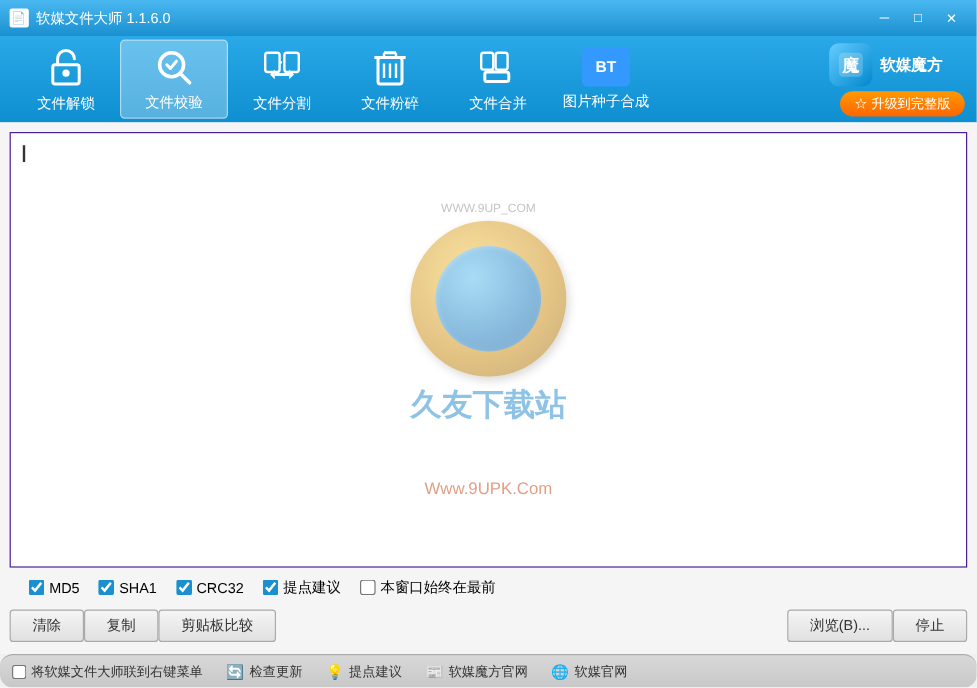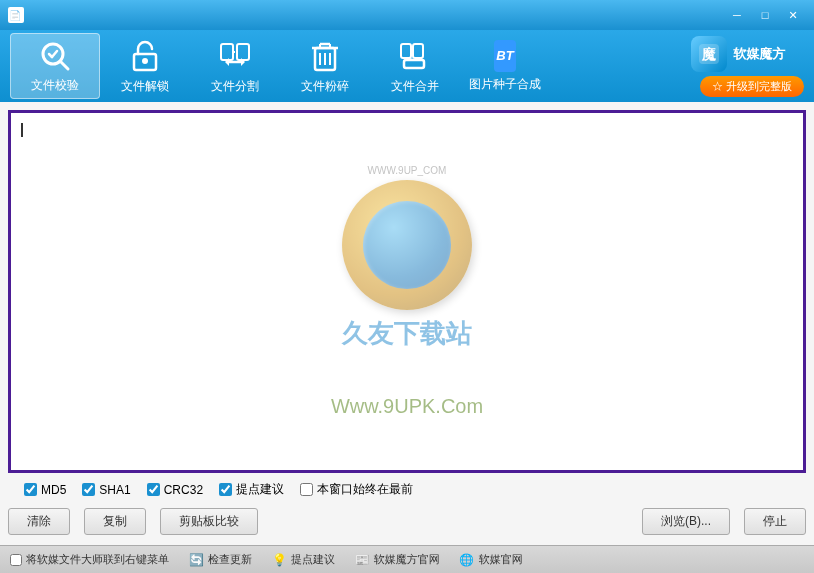--- a/index.html
+++ b/index.html
@@ -144,21 +144,21 @@
       height: calc(573px - 30px - 72px - 28px);
       display: flex;
       flex-direction: column;
       gap: 6px;
     }
 
     
     .drop-area {
       flex: 1;
       background: white;
-      border: 3px solid #4c1d95;
+      border: 1px solid #4c1d95;
       position: relative;
       overflow: hidden;
       display: flex;
       align-items: center;
       justify-content: center;
     }
     .drop-area-watermark {
       position: absolute;
       display: flex;
       flex-direction: column;
@@ -219,21 +219,21 @@
       flex: 1;
       height: 14px;
       background: #e8e8e8;
       border: 1px solid #ccc;
     }
 
     
     .actions-row {
       display: flex;
       align-items: center;
-      gap: 14px;
+      gap: 0;
       padding: 2px 0;
     }
     .action-btn {
       padding: 4px 18px;
       background: linear-gradient(to bottom, #f5f5f5, #e0e0e0);
       border: 1px solid #aaa;
       border-radius: 3px;
       font-size: 12px;
       cursor: pointer;
       color: #333;
@@ -244,20 +244,21 @@
     .status-bar {
       height: 28px;
       background: linear-gradient(to bottom, #d8d8d8, #c8c8c8);
       border-top: 1px solid #aaa;
       display: flex;
       align-items: center;
       padding: 0 10px;
       gap: 20px;
       font-size: 11px;
       color: #333;
+      border-radius: 11px;
     }
     .status-item {
       display: flex;
       align-items: center;
       gap: 4px;
       cursor: pointer;
     }
     .status-icon {
       font-size: 12px;
     }
@@ -270,49 +271,50 @@
       width: 12px;
       height: 12px;
     }
   </style>
 </head>
 <body>
 
 <div class="title-bar">
   <div class="title-bar-left">
     <div class="title-bar-icon">📄</div>
+    <span class="title-bar-text">软媒文件大师 1.1.6.0</span>
   </div>
   <div class="title-bar-controls">
     <button class="title-btn">─</button>
     <button class="title-btn">□</button>
     <button class="title-btn close">✕</button>
   </div>
 </div>
 
 <div class="toolbar">
+  <div class="tool-item">
+    <div class="tool-icon">
+      <svg width="30" height="32" viewBox="0 0 30 32">
+        <rect x="4" y="14" width="22" height="16" rx="2" fill="none" stroke="white" stroke-width="2.5"></rect>
+        <path d="M8 14 V9 A7 7 0 0 1 22 9" fill="none" stroke="white" stroke-width="2.5" stroke-linecap="round"></path>
+        <circle cx="15" cy="21" r="3" fill="white"></circle>
+      </svg>
+    </div>
+    <span class="tool-label">文件解锁</span>
+  </div>
   <div class="tool-item active">
     <div class="tool-icon">
       <svg width="32" height="32" viewBox="0 0 32 32">
         <circle cx="14" cy="14" r="10" fill="none" stroke="white" stroke-width="3"></circle>
         <line x1="21" y1="21" x2="29" y2="29" stroke="white" stroke-width="3" stroke-linecap="round"></line>
         <line x1="10" y1="14" x2="13" y2="17" stroke="white" stroke-width="2.5" stroke-linecap="round"></line>
         <line x1="13" y1="17" x2="18" y2="11" stroke="white" stroke-width="2.5" stroke-linecap="round"></line>
       </svg>
     </div>
     <span class="tool-label">文件校验</span>
-  </div>
-  <div class="tool-item">
-    <div class="tool-icon">
-      <svg width="30" height="32" viewBox="0 0 30 32">
-        <rect x="4" y="14" width="22" height="16" rx="2" fill="none" stroke="white" stroke-width="2.5"></rect>
-        <path d="M8 14 V9 A7 7 0 0 1 22 9" fill="none" stroke="white" stroke-width="2.5" stroke-linecap="round"></path>
-        <circle cx="15" cy="21" r="3" fill="white"></circle>
-      </svg>
-    </div>
-    <span class="tool-label">文件解锁</span>
   </div>
   <div class="tool-item">
     <div class="tool-icon">
       <svg width="32" height="32" viewBox="0 0 32 32">
         <rect x="2" y="4" width="12" height="16" rx="2" fill="none" stroke="white" stroke-width="2"></rect>
         <rect x="18" y="4" width="12" height="16" rx="2" fill="none" stroke="white" stroke-width="2"></rect>
         <line x1="14" y1="12" x2="18" y2="12" stroke="white" stroke-width="2" stroke-dasharray="2,2"></line>
         <line x1="10" y1="22" x2="22" y2="22" stroke="white" stroke-width="2.5"></line>
         <polygon points="6,22 10,18 10,26" fill="white"></polygon>
         <polygon points="26,22 22,18 22,26" fill="white"></polygon>
@@ -341,21 +343,21 @@
         <rect x="2" y="4" width="10" height="14" rx="2" fill="none" stroke="white" stroke-width="2"></rect>
         <rect x="14" y="4" width="10" height="14" rx="2" fill="none" stroke="white" stroke-width="2"></rect>
         <rect x="5" y="20" width="20" height="8" rx="2" fill="none" stroke="white" stroke-width="2.5"></rect>
         <line x1="7" y1="18" x2="15" y2="20" stroke="white" stroke-width="1.5"></line>
         <line x1="23" y1="18" x2="15" y2="20" stroke="white" stroke-width="1.5"></line>
       </svg>
     </div>
     <span class="tool-label">文件合并</span>
   </div>
   <div class="tool-item">
-    <div class="tool-icon" style="background:#3399ff;border-radius:4px;width:22px;height:32px;display:flex;align-items:center;justify-content:center;font-size:13px;font-weight:bold;color:white;font-style:italic;">BT</div>
+    <div class="tool-icon" style="background:#3399ff;border-radius:4px;width:40px;height:32px;display:flex;align-items:center;justify-content:center;font-size:13px;font-weight:bold;color:white;">BT</div>
     <span class="tool-label">图片种子合成</span>
   </div>
 
   <div class="toolbar-right">
     <div class="brand-logo">
       <div class="brand-icon">
         <svg width="24" height="24" viewBox="0 0 24 24">
           <rect x="2" y="2" width="20" height="20" rx="4" fill="rgba(255,255,255,0.2)"></rect>
           <text x="12" y="17" text-anchor="middle" font-size="14" fill="white" font-weight="bold">魔</text>
         </svg>
@@ -375,21 +377,21 @@
         <div style="font-size:10px; color:#888; margin-bottom:4px;">WWW.9UP_COM</div>
         <div style="display:flex; align-items:center; justify-content:center; position:relative;">
 
           <div style="width:130px; height:130px; border-radius:50%; background:radial-gradient(circle at 40% 35%, #f5c842, #c8870a 60%, #8b5e00); display:flex; align-items:center; justify-content:center; box-shadow: 2px 3px 8px rgba(0,0,0,0.3);">
 
             <div style="width:88px; height:88px; border-radius:50%; background:radial-gradient(circle at 35% 30%, #55bbee, #1177bb 60%, #005599); display:flex; align-items:center; justify-content:center; box-shadow: inset 1px 1px 4px rgba(255,255,255,0.3);">
             </div>
           </div>
         </div>
         <div style="font-size:26px; font-weight:bold; color:#2288cc; margin-top:6px;">久友下载站</div>
-        <div style="font-size:20px; color:#4d7c0f;margin-top:44px;">Www.9UPK.Com</div>
+        <div style="font-size:14px; color:#c2410c;margin-top:44px;">Www.9UPK.Com</div>
       </div>
     </div>
   </div>
 
   <div class="options-row">
     <label class="checkbox-item">
       <input type="checkbox" checked="" style="">
       <span>MD5</span>
     </label>
     <label class="checkbox-item">

